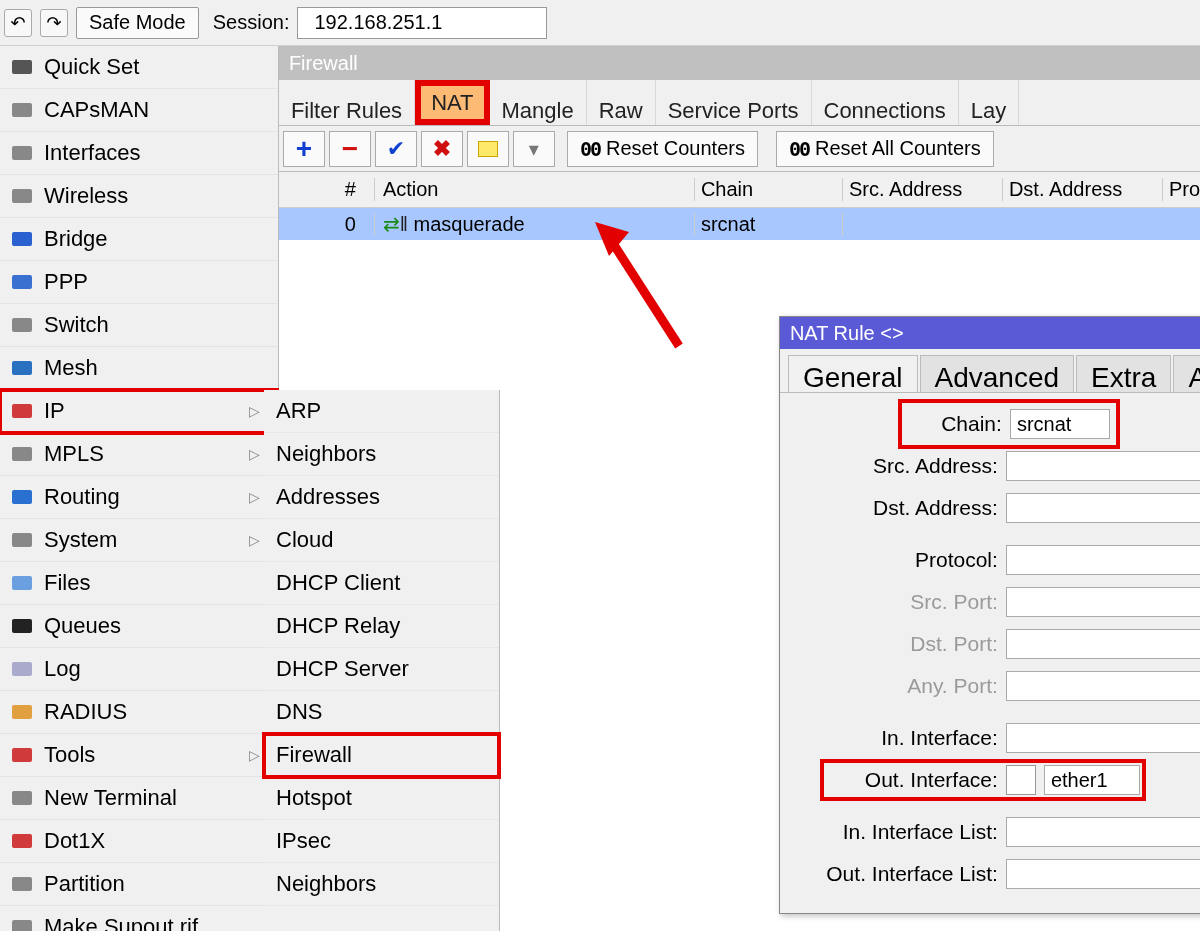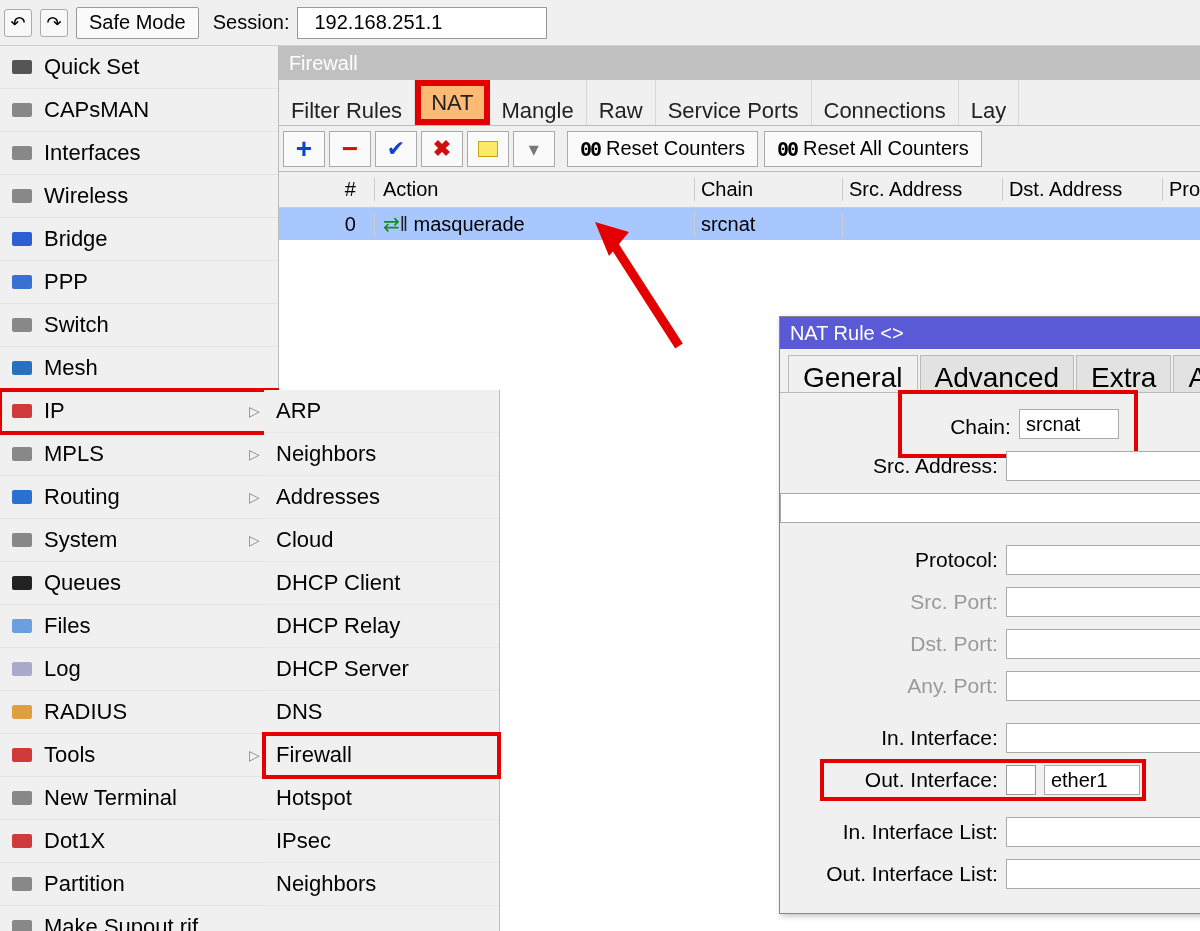--- a/index.html
+++ b/index.html
@@ -26,21 +26,21 @@
   .submenu{width:236px;background:#f0f0f0;border-right:1px solid #bbb}
   .sm-item{height:43px;display:flex;align-items:center;padding-left:12px;font-size:22px;border-bottom:1px solid #e7e7e7}
 
   
   .main{flex:1;background:#fff;position:relative}
   .fw-title{background:#c0c0c0;color:#fff;height:34px;display:flex;align-items:center;padding-left:10px;font-size:20px}
   .fw-tabs{display:flex;height:46px;align-items:stretch;background:#f0f0f0;border-bottom:1px solid #bbb}
   .fw-tab{padding:16px 12px 0;font-size:22px;color:#222;border-right:1px solid #d8d8d8;display:flex;align-items:center}
   .fw-tools{display:flex;align-items:center;height:46px;background:#f0f0f0;border-bottom:1px solid #bbb;padding-left:4px;gap:0}
   .tool{width:42px;height:36px;border:1px solid #aaa;background:#fafafa;display:flex;align-items:center;justify-content:center;font-size:22px;margin-right:4px}
-  .tool-wide{height:36px;border:1px solid #aaa;background:#fafafa;display:flex;align-items:center;padding:0 12px;font-size:20px;margin-right:6px}
+  .tool-wide{height:36px;border:1px solid #aaa;background:#fafafa;display:flex;align-items:center;padding:0 12px;font-size:20px;margin-right:18px}
   .fw-headrow{display:flex;height:36px;align-items:center;background:#f0f0f0;border-bottom:1px solid #ccc;font-size:20px}
   .col-num{width:96px;text-align:right;padding-right:18px;border-right:1px solid #ccc}
   .col-act{width:320px;padding-left:8px;border-right:1px solid #ccc}
   .col-chain{width:148px;padding-left:6px;border-right:1px solid #ccc}
   .col-src{width:160px;padding-left:6px;border-right:1px solid #ccc}
   .col-dst{width:160px;padding-left:6px;border-right:1px solid #ccc}
   .col-pro{flex:1;padding-left:6px}
   .fw-row{display:flex;height:32px;align-items:center;background:#a8c7ff;font-size:20px}
 
   
@@ -184,32 +184,32 @@
             <svg width="24" height="20">
               <rect x="2" y="3" width="20" height="14" rx="2" fill="#888"></rect>
             </svg>
           </span>
                <span class="lbl">System</span>
                <span class="arrow">▷</span>
         </div>
         <div class="sb-item">
           <span class="ico">
             <svg width="24" height="20">
+              <rect x="2" y="3" width="20" height="14" rx="2" fill="#6aa0e0"></rect>
+            </svg>
+          </span>
+               <span class="lbl">Files</span>
+               </div>
+        <div class="sb-item">
+          <span class="ico">
+            <svg width="24" height="20">
               <rect x="2" y="3" width="20" height="14" rx="2" fill="#222"></rect>
             </svg>
           </span>
                <span class="lbl">Queues</span>
-               </div>
-        <div class="sb-item">
-          <span class="ico">
-            <svg width="24" height="20">
-              <rect x="2" y="3" width="20" height="14" rx="2" fill="#6aa0e0"></rect>
-            </svg>
-          </span>
-               <span class="lbl">Files</span>
                </div>
         <div class="sb-item">
           <span class="ico">
             <svg width="24" height="20">
               <rect x="2" y="3" width="20" height="14" rx="2" fill="#aac"></rect>
             </svg>
           </span>
                <span class="lbl">Log</span>
                </div>
         <div class="sb-item">
@@ -351,31 +351,32 @@
             <div class="dlg-tab active">General</div>
             <div class="dlg-tab">Advanced</div>
             <div class="dlg-tab">Extra</div>
             <div class="dlg-tab">Action</div>
             <div class="dlg-tab">Statistics</div>
           </div>
         <div class="dlg-body">
 
           <div class="fld">
             <div style="width:118px"></div>
-            <div class="hl-box" style="display:flex;align-items:flex-end;padding:15px">
+            <div class="hl-box" style="display:flex;align-items:center;padding:6px">
               <div class="lab" style="width:102px">Chain:</div>
               <div class="inp" style="width:100px">srcnat</div>
             </div>
           </div>
 
           <div class="fld">
             <div class="lab">Src. Address:</div>
             <div class="inp"></div>
           </div>
           <div class="fld">
+            <div class="lab">Dst. Address:</div>
             <div class="inp"></div>
           </div>
 
           <div class="fld gap">
             <div class="lab">Protocol:</div>
             <div class="inp"></div>
           </div>
           <div class="fld">
             <div class="lab dim">Src. Port:</div>
             <div class="inp"></div>

